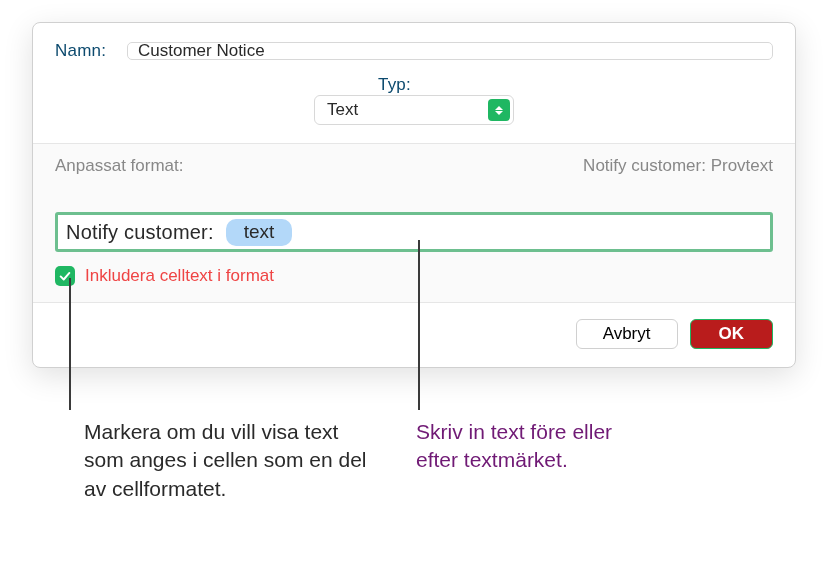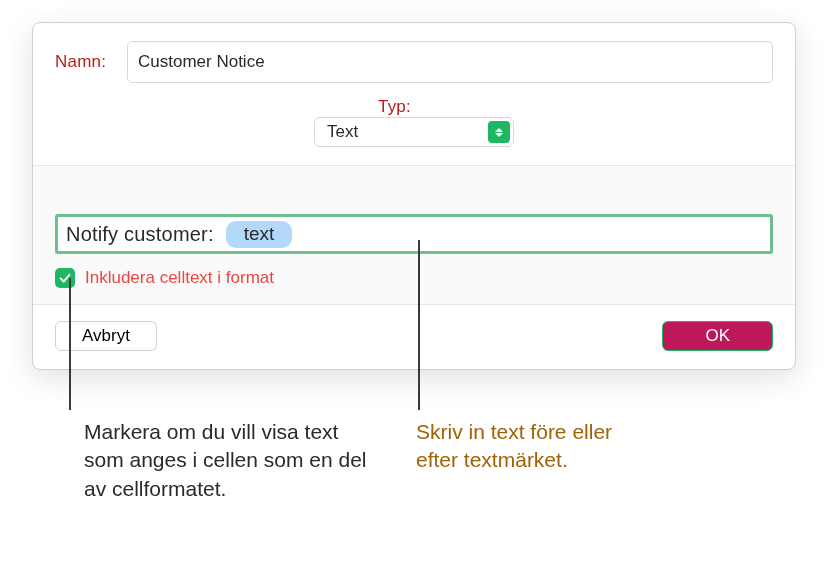--- a/index.html
+++ b/index.html
@@ -25,28 +25,28 @@
       padding: 18px 22px 12px 22px;
     }
     .row {
       display: flex;
       align-items: center;
       margin-bottom: 14px;
     }
     .label {
       width: 72px;
       font-size: 17px;
-      color: #b91c1c;
+      color: #0c4a6e;
       text-align: left;
       font-weight: 500;
       letter-spacing: 0.2px;
     }
     .name-input {
       flex: 1;
-      height: 42px;
+      height: 18px;
       border: 1px solid #d8d8d8;
       border-radius: 5px;
       padding: 4px 10px;
       font-size: 17px;
       color: #2a2a2a;
       background: #fff;
     }
     .type-select {
       width: 200px;
       height: 30px;
@@ -137,41 +137,41 @@
     }
     .checkbox svg { width: 14px; height: 14px; }
     .checkbox-label {
       font-size: 17px;
       color: #ef4444;
     }
 
     .button-section {
       padding: 16px 22px 18px 22px;
       display: flex;
-      justify-content: space-between;
-      gap: 26px;
+      justify-content: flex-end;
+      gap: 12px;
     }
     .btn {
       height: 30px;
       border-radius: 6px;
       padding: 0 26px;
       font-size: 17px;
       border: 1px solid #d0d0d0;
       background: #fff;
       cursor: pointer;
       display: flex;
       align-items: center;
       justify-content: center;
     }
     .btn-primary {
-      background: #be185d;
+      background: #b91c1c;
       border-color: #1fb762;
       color: #fff;
-      padding: 0 42px;
-      font-weight: 400;
+      padding: 0 28px;
+      font-weight: 700;
     }
 
     .callout-line1 {
       position: absolute;
       left: 69px;
       top: 278px;
       width: 2px;
       height: 132px;
       background: #3a3a3a;
     }
@@ -191,21 +191,21 @@
       font-size: 21px;
       color: #2a2a2a;
       line-height: 1.35;
     }
     .callout-text2 {
       position: absolute;
       left: 416px;
       top: 418px;
       width: 230px;
       font-size: 21px;
-      color: #a16207;
+      color: #701a75;
       line-height: 1.35;
     }
   </style>
 </head>
 <body>
 
 <div class="dialog">
   <div class="form-section">
     <div class="row">
       <div class="label">Namn:</div>
@@ -217,20 +217,24 @@
         <span>Text</span>
         <div class="select-arrows">
           <div class="arrow-up"></div>
           <div class="arrow-down"></div>
         </div>
       </div>
     </div>
   </div>
 
   <div class="format-section">
+    <div class="format-header">
+      <span>Anpassat format:</span>
+      <span>Notify customer: Provtext</span>
+    </div>
     <div class="format-field">
       <span class="format-prefix">Notify customer:</span>
       <span class="token">text</span>
     </div>
     <div class="checkbox-row">
       <div class="checkbox">
         <svg viewBox="0 0 16 16">
           <path d="M3 8.5 L6.5 12 L13 4.5" stroke="#fff" stroke-width="2.2" fill="none" stroke-linecap="round" stroke-linejoin="round"></path>
         </svg>
       </div>

